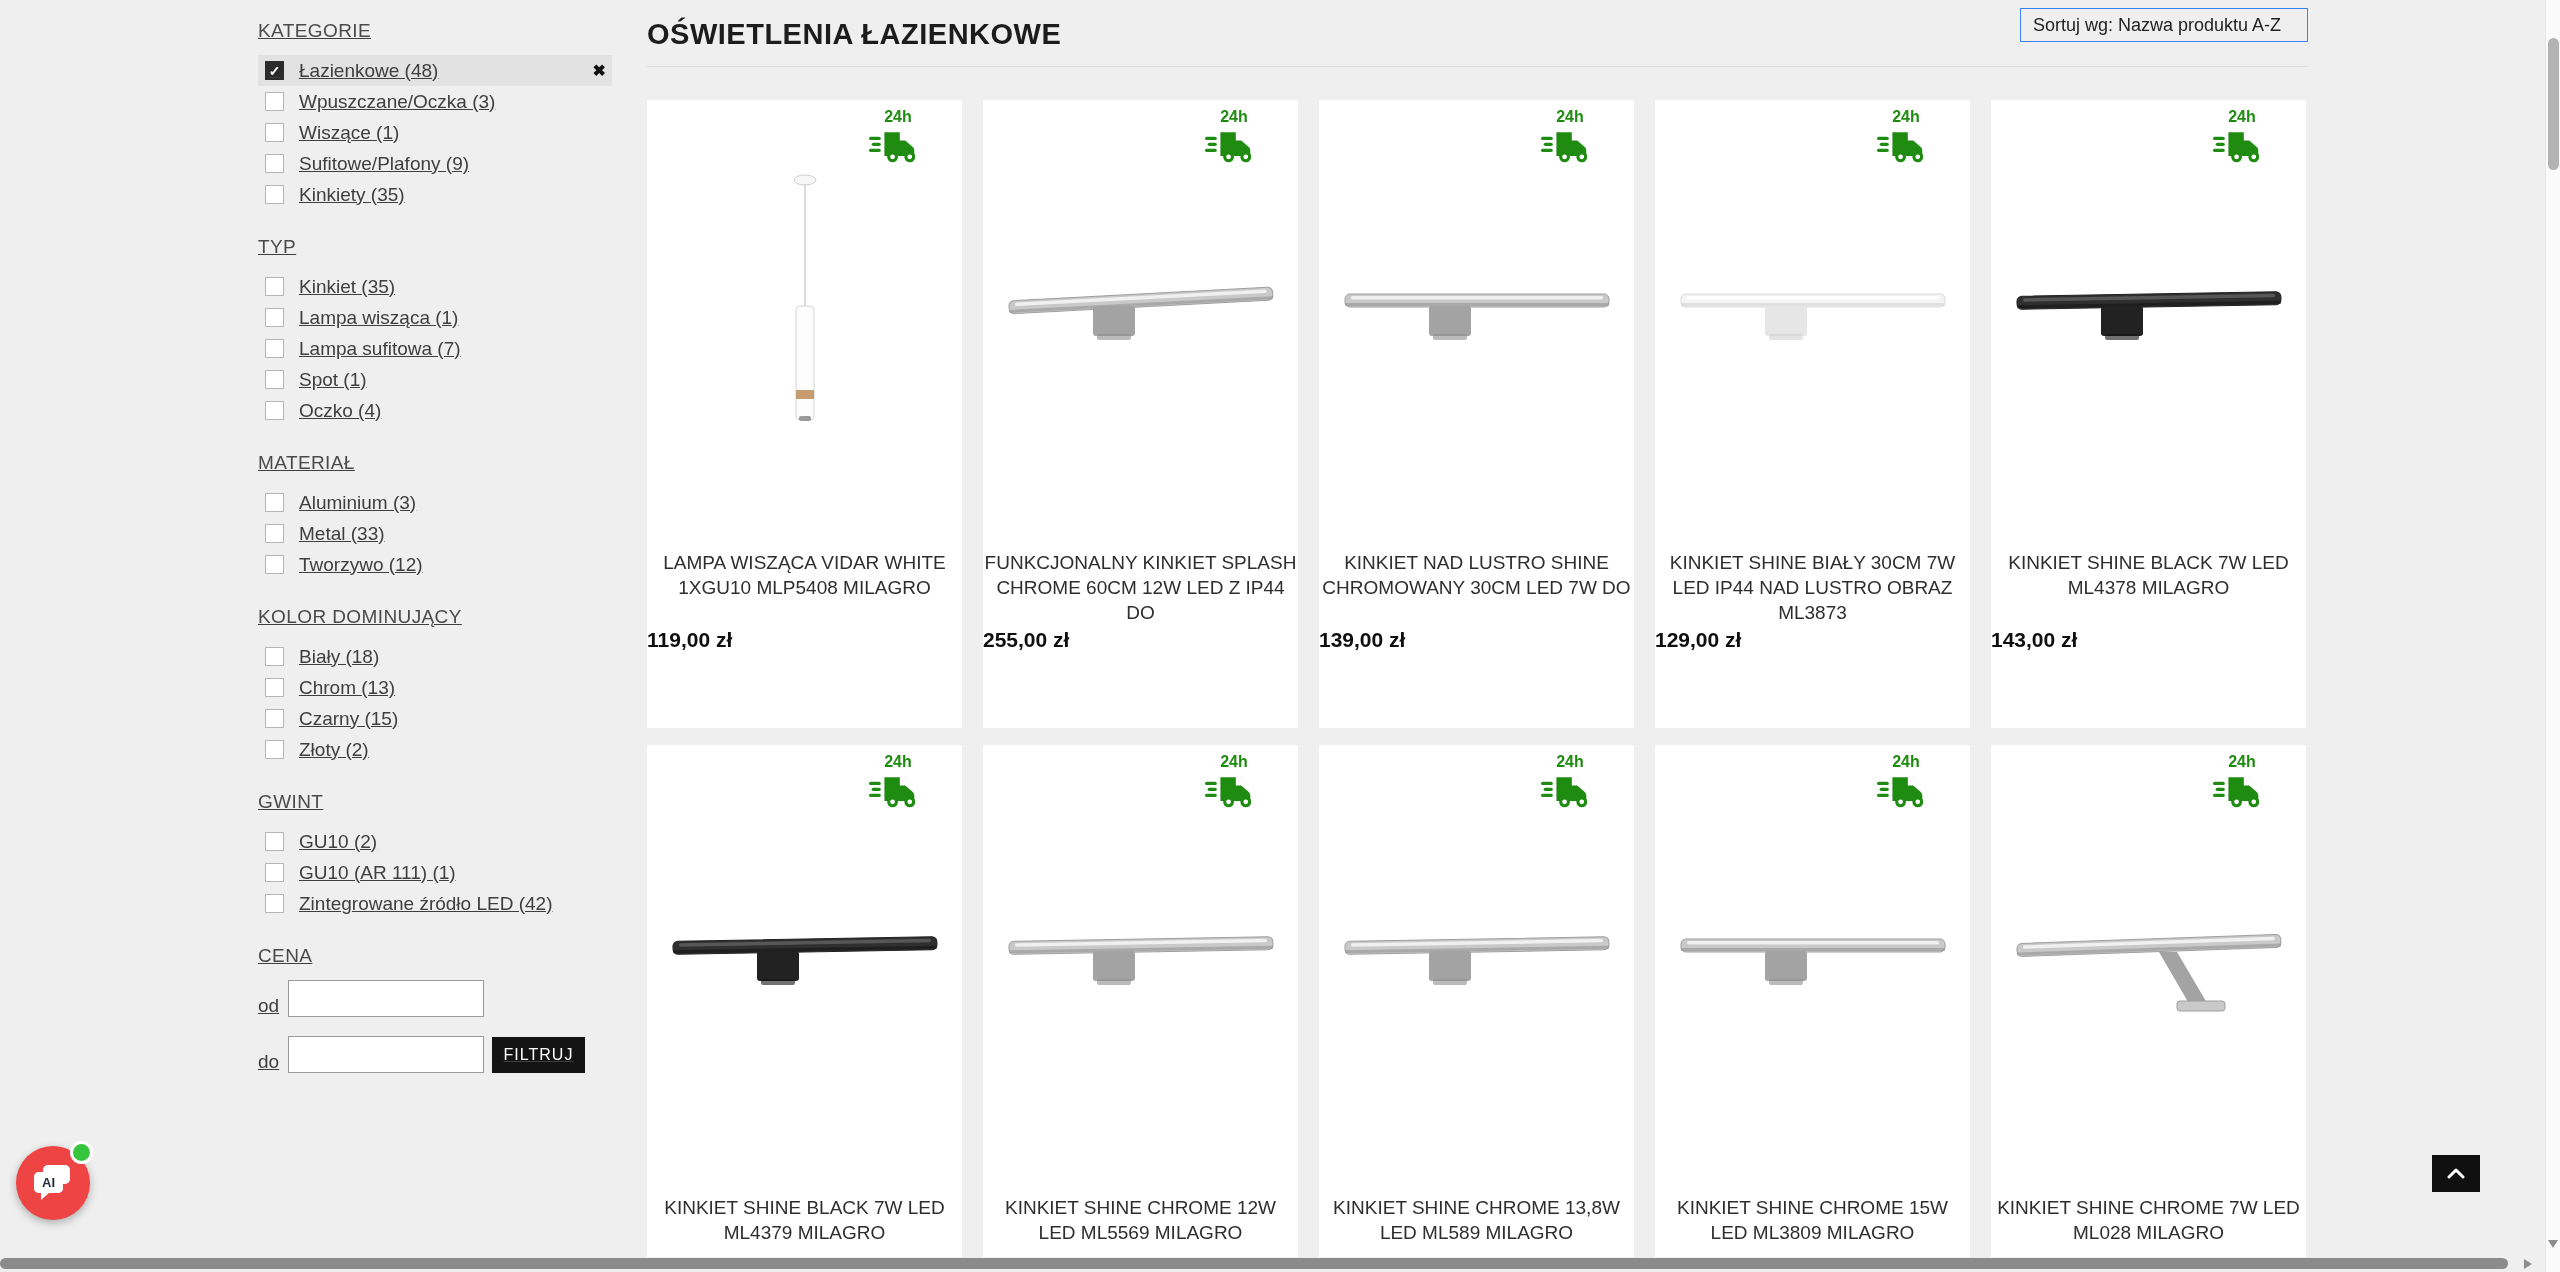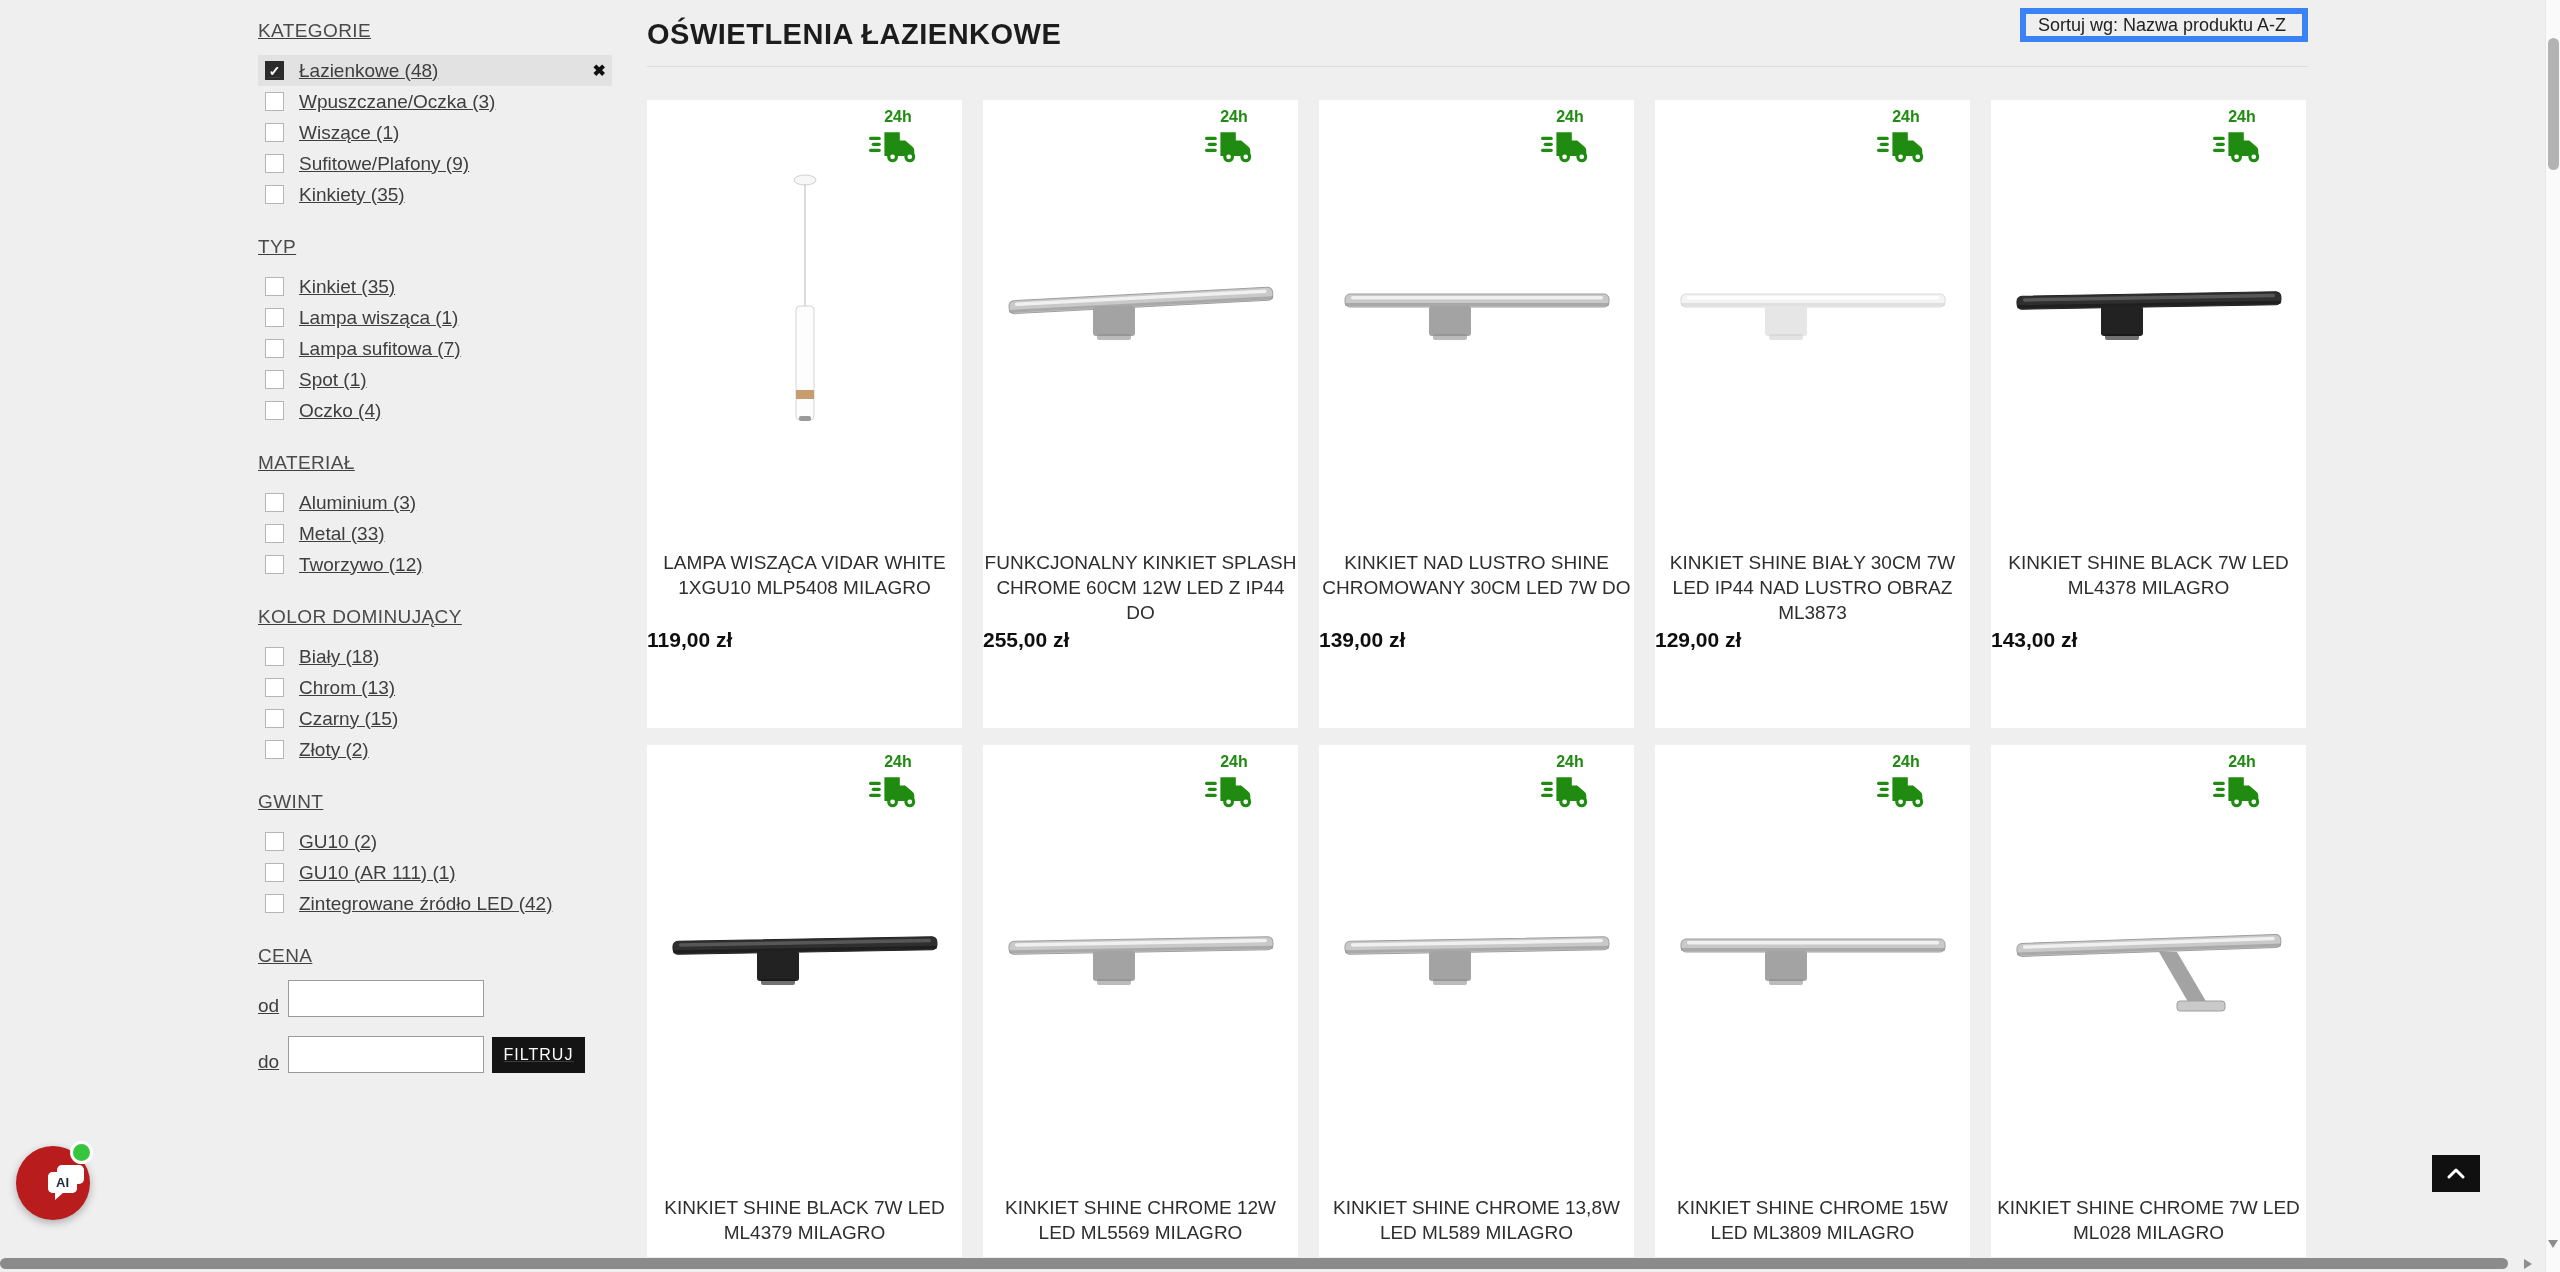--- a/index.html
+++ b/index.html
@@ -21,21 +21,21 @@
   .price-row { display:flex; align-items:flex-end; margin-bottom:19px; }
   .price-label { width:30px; }
   .price-input { width:196px; height:37px; border:1px solid #9a9a9a; background:#fff; font-size:18px; padding:0 8px; }
   .filtruj { margin-left:8px; width:93px; height:36px; background:#141414; color:#fff; border:none;
              font-size:16px; letter-spacing:1px; font-family:inherit; cursor:pointer; }
 
   
   .main { position:absolute; left:647px; top:0; width:1661px; }
   .main-header { position:relative; padding:18px 0 15px; border-bottom:1px solid #dcdcdc; }
   .page-title { margin:0; font-size:29px; font-weight:600; color:#1c1c1c; letter-spacing:.5px; }
-  .sort-box { position:absolute; right:0; top:8px; width:288px; height:34px; border:6px solid #3b82f6;
+  .sort-box { position:absolute; right:0; top:8px; width:288px; height:34px; border:1px solid #3b82f6;
               font-size:18px; color:#222; display:flex; align-items:center; padding-left:12px;
               background:transparent; cursor:pointer; }
 
   .grid { margin-top:33px; display:grid; grid-template-columns:repeat(5,315px);
           column-gap:21px; row-gap:17px; grid-auto-rows:628px; }
   .card { background:#fff; position:relative; cursor:pointer; }
   .badge { position:absolute; top:8px; right:28px; width:72px; text-align:center; }
   .badge-text { font-weight:bold; font-size:16px; line-height:17px; }
   .p-image { height:450px; display:flex; align-items:center; justify-content:center; }
   .p-title { height:62px; font-size:19px; line-height:25px; text-align:center; color:#2e2e2e; padding:0 1px; }
@@ -450,21 +450,21 @@
     <polygon points="150,57 168,57 198,108 182,112" fill="#a3a3a3"></polygon>
        <rect x="168" y="106" width="48" height="10" rx="3" fill="#c9c9c9" stroke="#9f9f9f"></rect>
   </svg>
         </div>
         <div class="p-title">KINKIET SHINE CHROME 7W LED ML028 MILAGRO</div>
         <div class="p-price"></div>
       </div>
     </div>
 </div>
 
-<div class="chat" style="background: #b91c1c; justify-content: flex-end;">
+<div class="chat" style="background: #ef4444;">
   <svg width="46" height="42" viewBox="0 0 46 42">
     <rect x="13" y="3" width="27" height="19" rx="5" fill="#fff"></rect>
     <rect x="11" y="1" width="31" height="23" rx="6" fill="none" stroke-width="0"></rect>
     <rect x="4" y="10" width="29" height="21" rx="5" fill="#fff" stroke-width="3"></rect>
     <rect x="9" y="8" width="0" height="0" fill="none"></rect>
     <path d="M11 30 v8 l9 -8 z" fill="#fff"></path>
     <rect x="4" y="10" width="29" height="21" rx="5" fill="#fff"></rect>
     <text x="18.5" y="25" font-size="13" font-weight="bold" fill="#1f2a3a" text-anchor="middle" font-family="Liberation Sans, sans-serif">AI</text>
   </svg>
   <span class="chat-dot" style="background: rgb(56, 197, 62);"></span>

